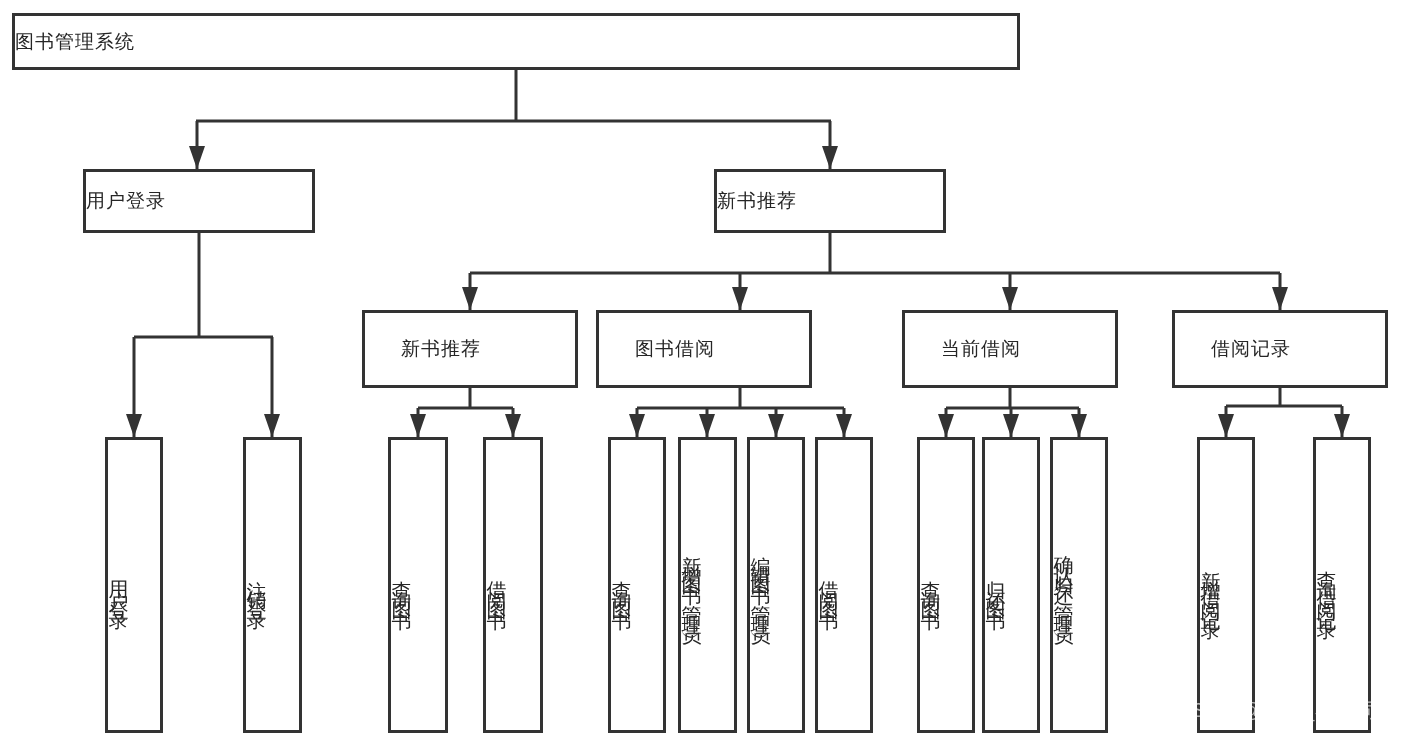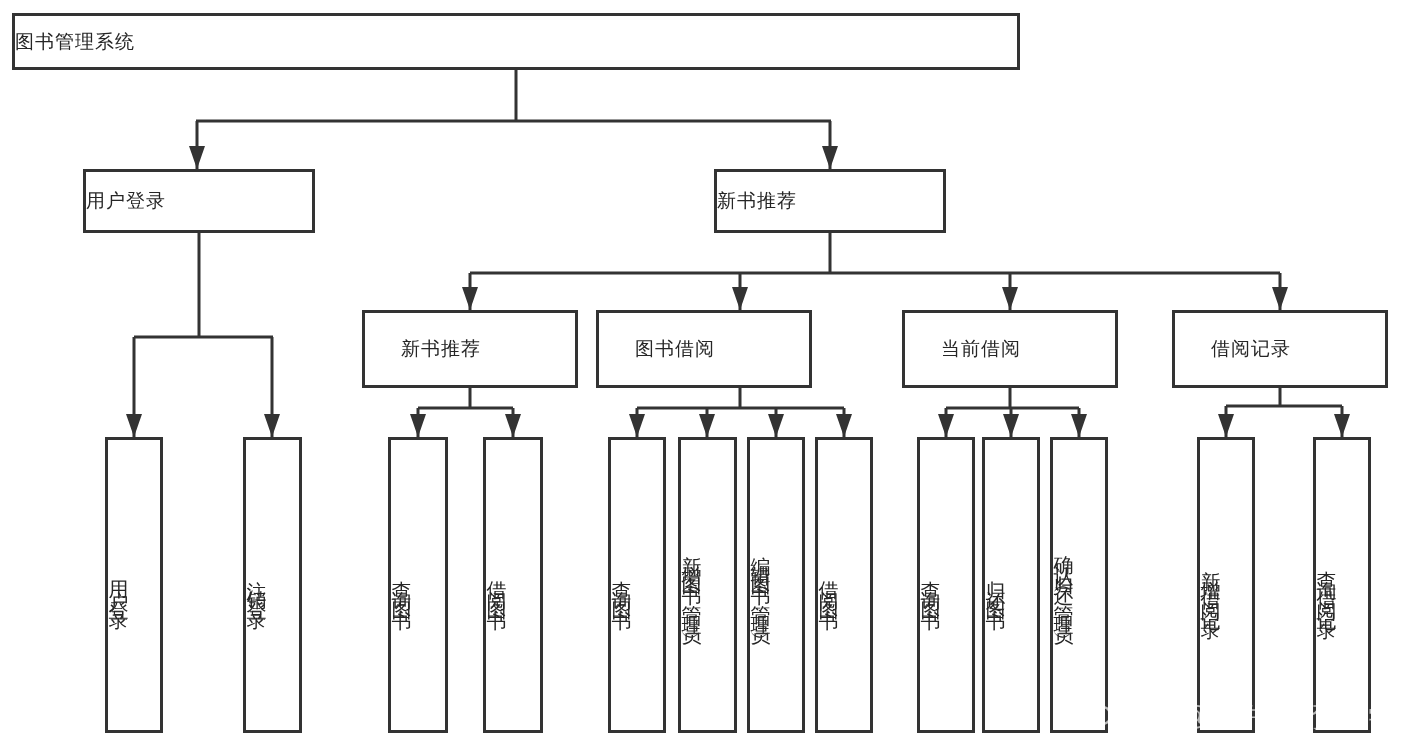--- a/index.html
+++ b/index.html
@@ -35,21 +35,21 @@
     writing-mode:vertical-rl;
     text-orientation:mixed;
     font-size:20px;
     line-height:1.1;
     letter-spacing:10px;
     color:var(--text);
   }
   .watermark{
     position:absolute;
     top:697px;right:8px;
-    font-size:28px;
+    font-size:20px;
     color:var(--watermark);
     letter-spacing:0.5px;
     white-space:nowrap;
     mix-blend-mode:lighten;
     z-index:10;
   }
 </style>
 </head>
 <body>
 

